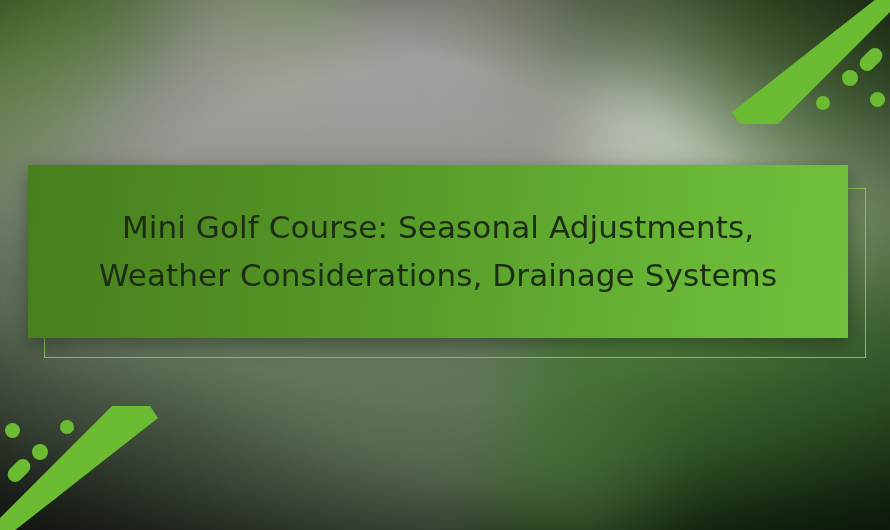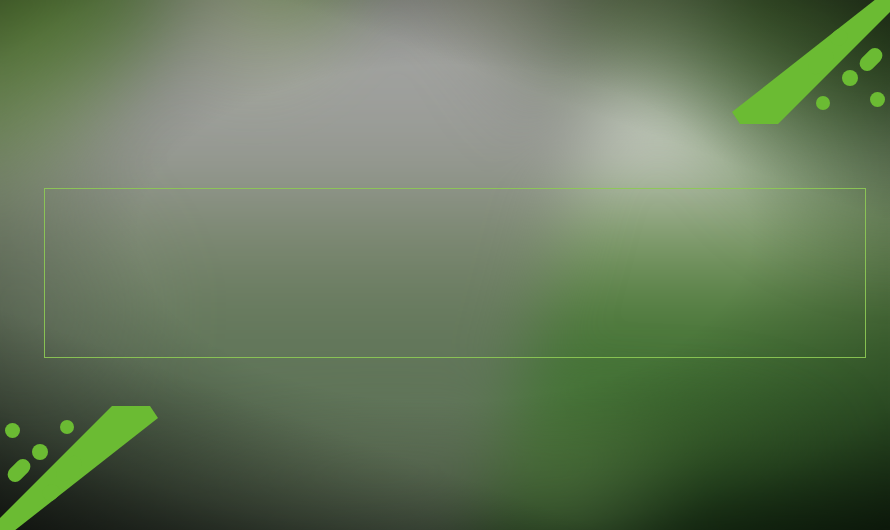--- a/index.html
+++ b/index.html
@@ -155,14 +155,17 @@
         <rect x="122" y="70" width="16" height="16" rx="8"></rect>
         <rect x="138" y="52" width="26" height="15" rx="7.5" transform="rotate(-45 151 59.5)"></rect>
         <rect x="150" y="92" width="15" height="15" rx="7.5"></rect>
         <rect x="96" y="96" width="14" height="14" rx="7"></rect>
       </g>
     </svg>
   </div>
 
   <div class="outline-frame"></div>
 
+  <div class="title-banner">
+    <h1 class="title-text">Mini Golf Course: Seasonal Adjustments, Weather Considerations, Drainage Systems</h1>
+  </div>
 
 </div>
 
 </body></html>

